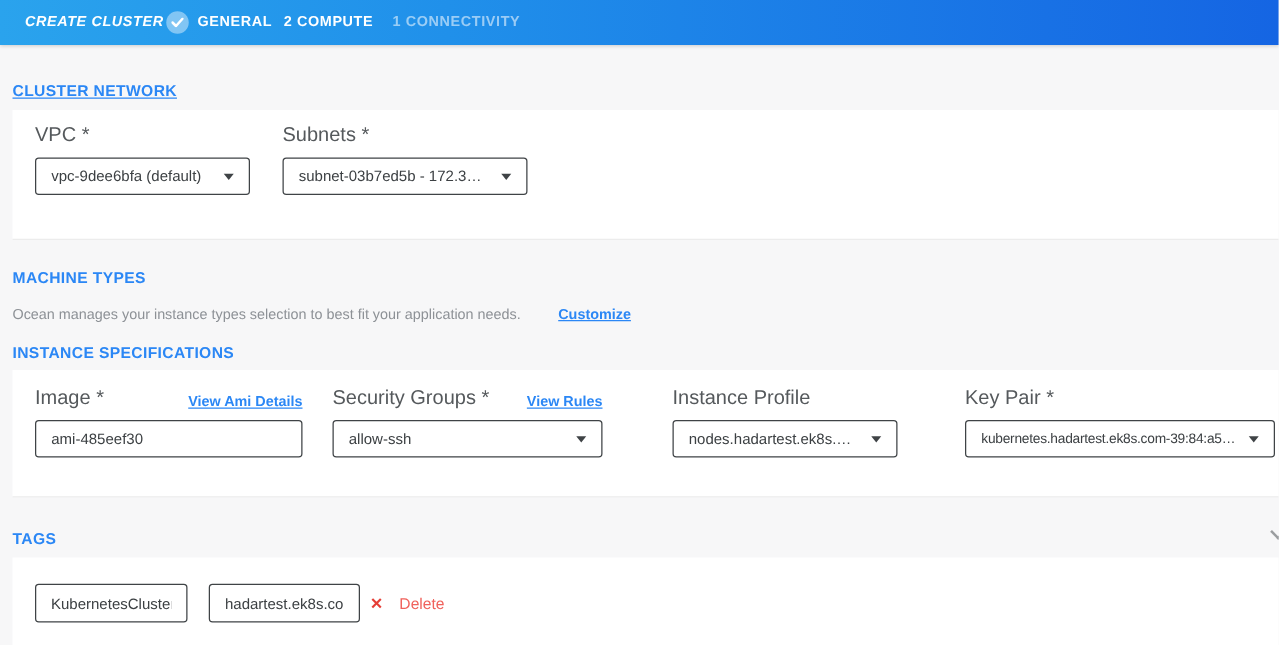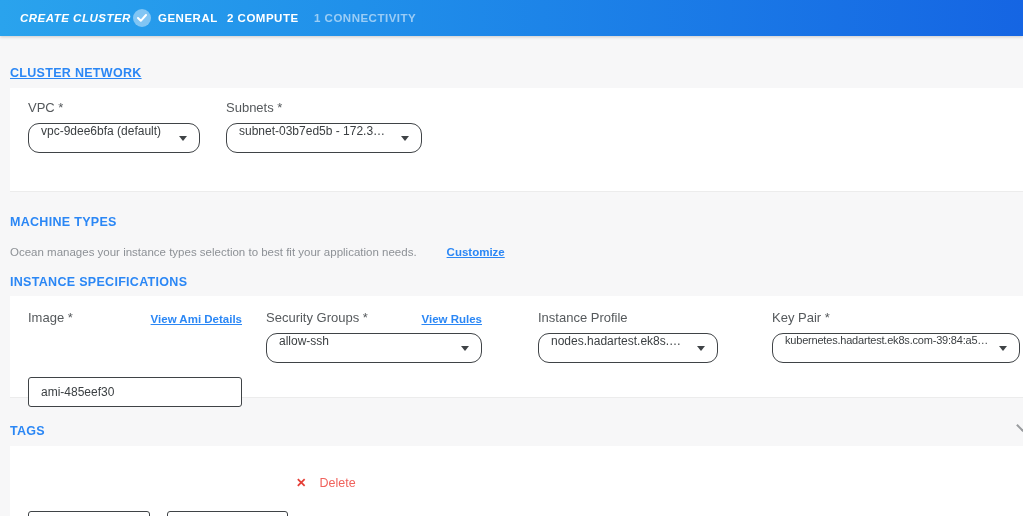--- a/index.html
+++ b/index.html
@@ -51,37 +51,37 @@
     position:absolute; left:10px; right:0; background:#ffffff;
     border-bottom:1px solid #ececec;
   }
   .card1 { top:88px; height:104px; }
   .card2 { top:296px; height:102px; }
   .card3 { top:446px; height:70px; border-bottom:none; }
 
   
   .fgroup { position:absolute; }
   .flabel-row { display:flex; justify-content:space-between; align-items:flex-end; margin-bottom:8px; }
-  .flabel { font-size:13px; color:#55595c; white-space:nowrap; }
+  .flabel { font-size:16px; color:#55595c; white-space:nowrap; }
   .flink {
     font-size:11.5px; font-weight:bold; color:#2b87f5;
     text-decoration:underline; white-space:nowrap; cursor:pointer;
   }
   .select, .tinput {
     height:30px; border:1px solid #3f4346; border-radius:3px; background:#fff;
     font-family:"Liberation Sans", sans-serif; font-size:12px; color:#3c4043;
   }
-  .select { position:relative; display:flex; padding:0 30px 0 12px; cursor:pointer;border-radius:11px; }
+  .select { position:relative; display:flex; align-items:center; padding:0 30px 0 12px; cursor:pointer; }
   .select .val { display:block; white-space:nowrap; overflow:hidden; text-overflow:ellipsis; width:100%; }
   .caret {
     position:absolute; right:12px; top:12px; width:0; height:0;
     border-left:4.5px solid transparent; border-right:4.5px solid transparent;
     border-top:5.5px solid #3f4346;
   }
-  .tinput { width:100%; padding:0 12px; outline:none;margin-top:44px; }
+  .tinput { width:100%; padding:0 12px; outline:none; }
 
   
   .desc-line { position:absolute; left:10px; top:246px; font-size:11.5px; color:#8d9196; }
   .desc-line .flink { margin-left:6px; font-size:11.5px;padding-left:24px; }
 
   
   .delete-btn {
     position:absolute; display:flex; align-items:center; gap:13px;
     cursor:pointer; height:31px;
   }

